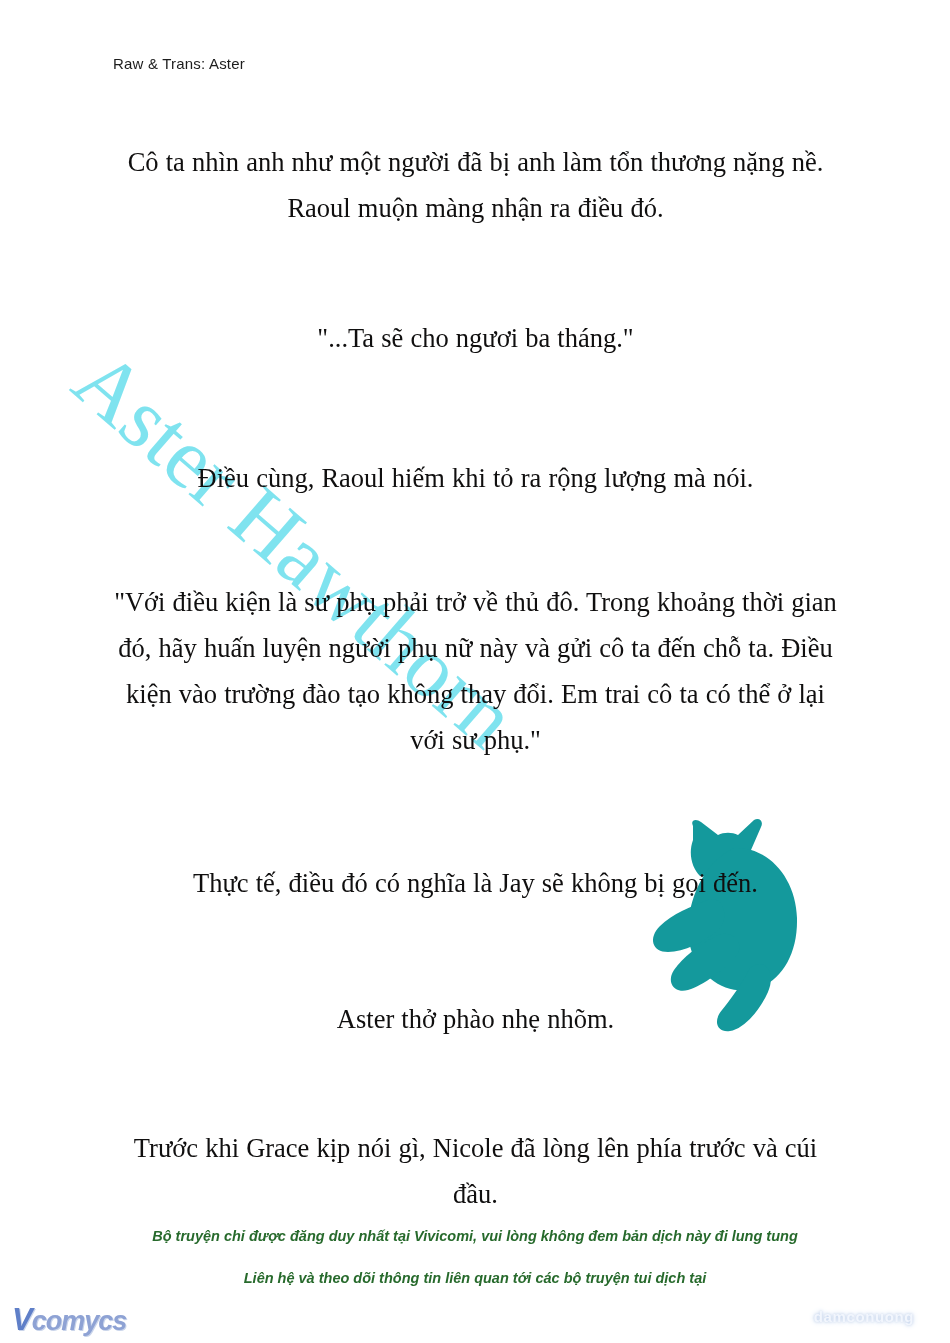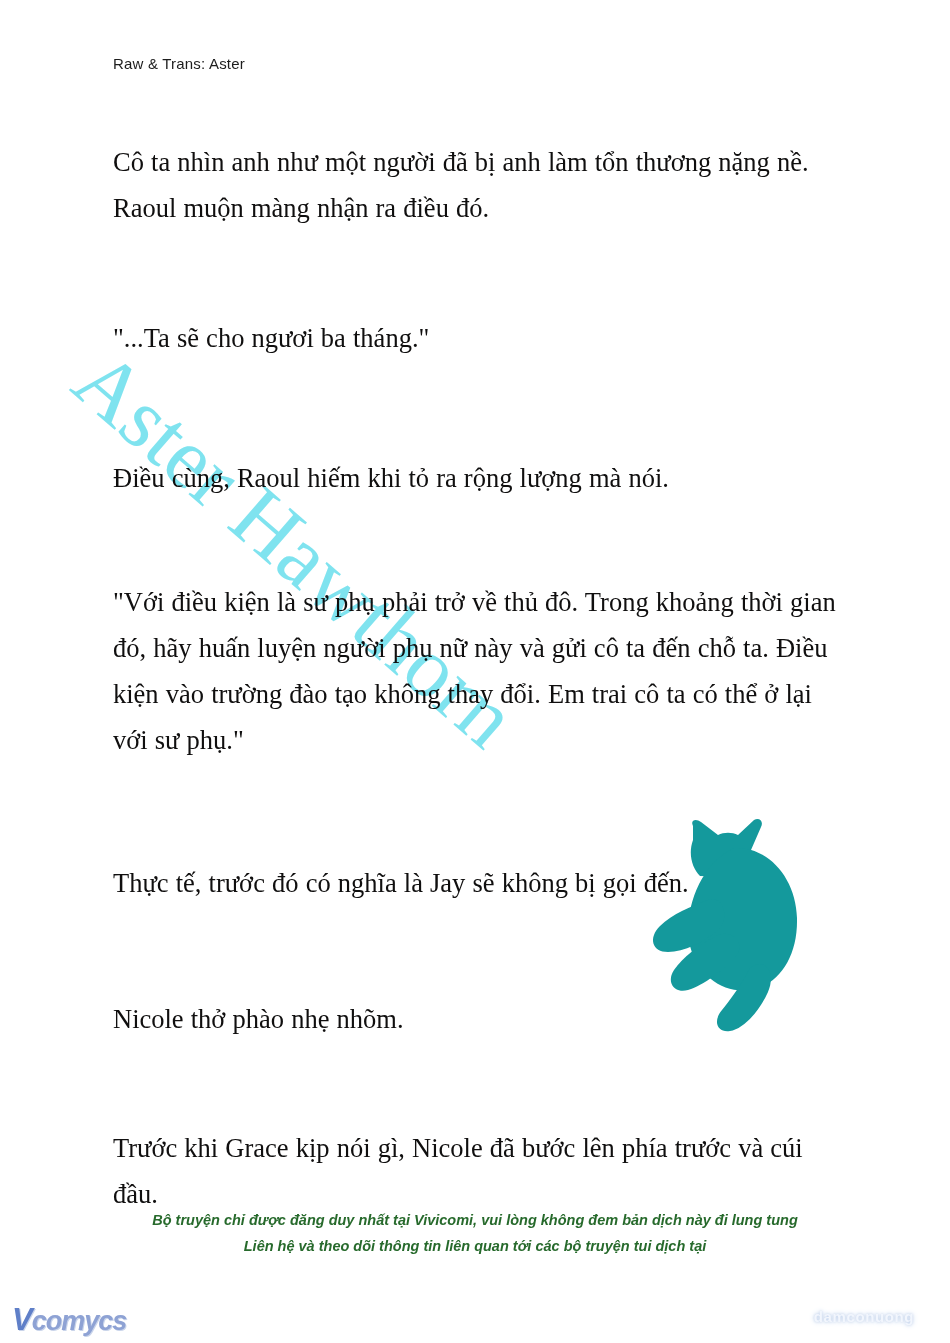--- a/index.html
+++ b/index.html
@@ -66,21 +66,21 @@
     width: 950px;
     z-index: 2;
   }
   .para {
     position: absolute;
     left: 113px;
     width: 725px;
     font-size: 26.5px;
     line-height: 46px;
     color: #100f0f;
-    text-align: left;
+    text-align: center;
     word-spacing: 0.5px;
   }
 
   .p0 { top: 112px; }
   .p1 { top: 288px; }
   .p2 { top: 428px; }
   .p3 { top: 552px; }
   .p4 { top: 833px; }
   .p5 { top: 969px; }
   .p6 { top: 1098px; }
@@ -93,21 +93,21 @@
     width: 950px;
     text-align: center;
     font-family: "Liberation Sans", "DejaVu Sans", sans-serif;
     font-style: italic;
     font-weight: bold;
     font-size: 14.5px;
     line-height: 26px;
     color: #276a2c;
     z-index: 2;
   }
-  .footer-note div { white-space: nowrap; }
+  .footer-note div { white-space: nowrap; margin-top: 16px; }
 
   
   .bottom-bar {
     position: absolute;
     left: 0;
     top: 1296px;
     width: 950px;
     height: 47px;
     background: #ffffff;
     z-index: 3;
@@ -169,23 +169,23 @@
                  C106 211 122 192 130 174 C138 156 128 138 112 150 Z"></path>
       </g>
     </svg>
   </div>
 
   <div class="content">
     <p class="para p0">Cô ta nhìn anh như một người đã bị anh làm tổn thương nặng nề. Raoul muộn màng nhận ra điều đó.</p>
     <p class="para p1">"...Ta sẽ cho ngươi ba tháng."</p>
     <p class="para p2">Điều cùng, Raoul hiếm khi tỏ ra rộng lượng mà nói.</p>
     <p class="para p3">"Với điều kiện là sư phụ phải trở về thủ đô. Trong khoảng thời gian đó, hãy huấn luyện người phụ nữ này và gửi cô ta đến chỗ ta. Điều kiện vào trường đào tạo không thay đổi. Em trai cô ta có thể ở lại với sư phụ."</p>
-    <p class="para p4">Thực tế, trước đó có nghĩa là Jay sẽ không bị gọi đến.</p>
-    <p class="para p5">Nicole thở phào nhẹ nhõm.</p>
-    <p class="para p6">Trước khi Grace kịp nói gì, Nicole đã bước lên phía trước và cúi đầu.</p>
+    <p class="para p4">Thực tế, điều đó có nghĩa là Jay sẽ không bị gọi đến.</p>
+    <p class="para p5">Aster thở phào nhẹ nhõm.</p>
+    <p class="para p6">Trước khi Grace kịp nói gì, Nicole đã lòng lên phía trước và cúi đầu.</p>
   </div>
 
   <div class="footer-note">
     <div>Bộ truyện chỉ được đăng duy nhất tại Vivicomi, vui lòng không đem bản dịch này đi lung tung</div>
     <div>Liên hệ và theo dõi thông tin liên quan tới các bộ truyện tui dịch tại</div>
   </div>
 
   <div class="bottom-bar">
     <div class="brand-left"><span class="v">V</span><span>comycs</span></div>
     <div class="brand-right">damconuong</div>

